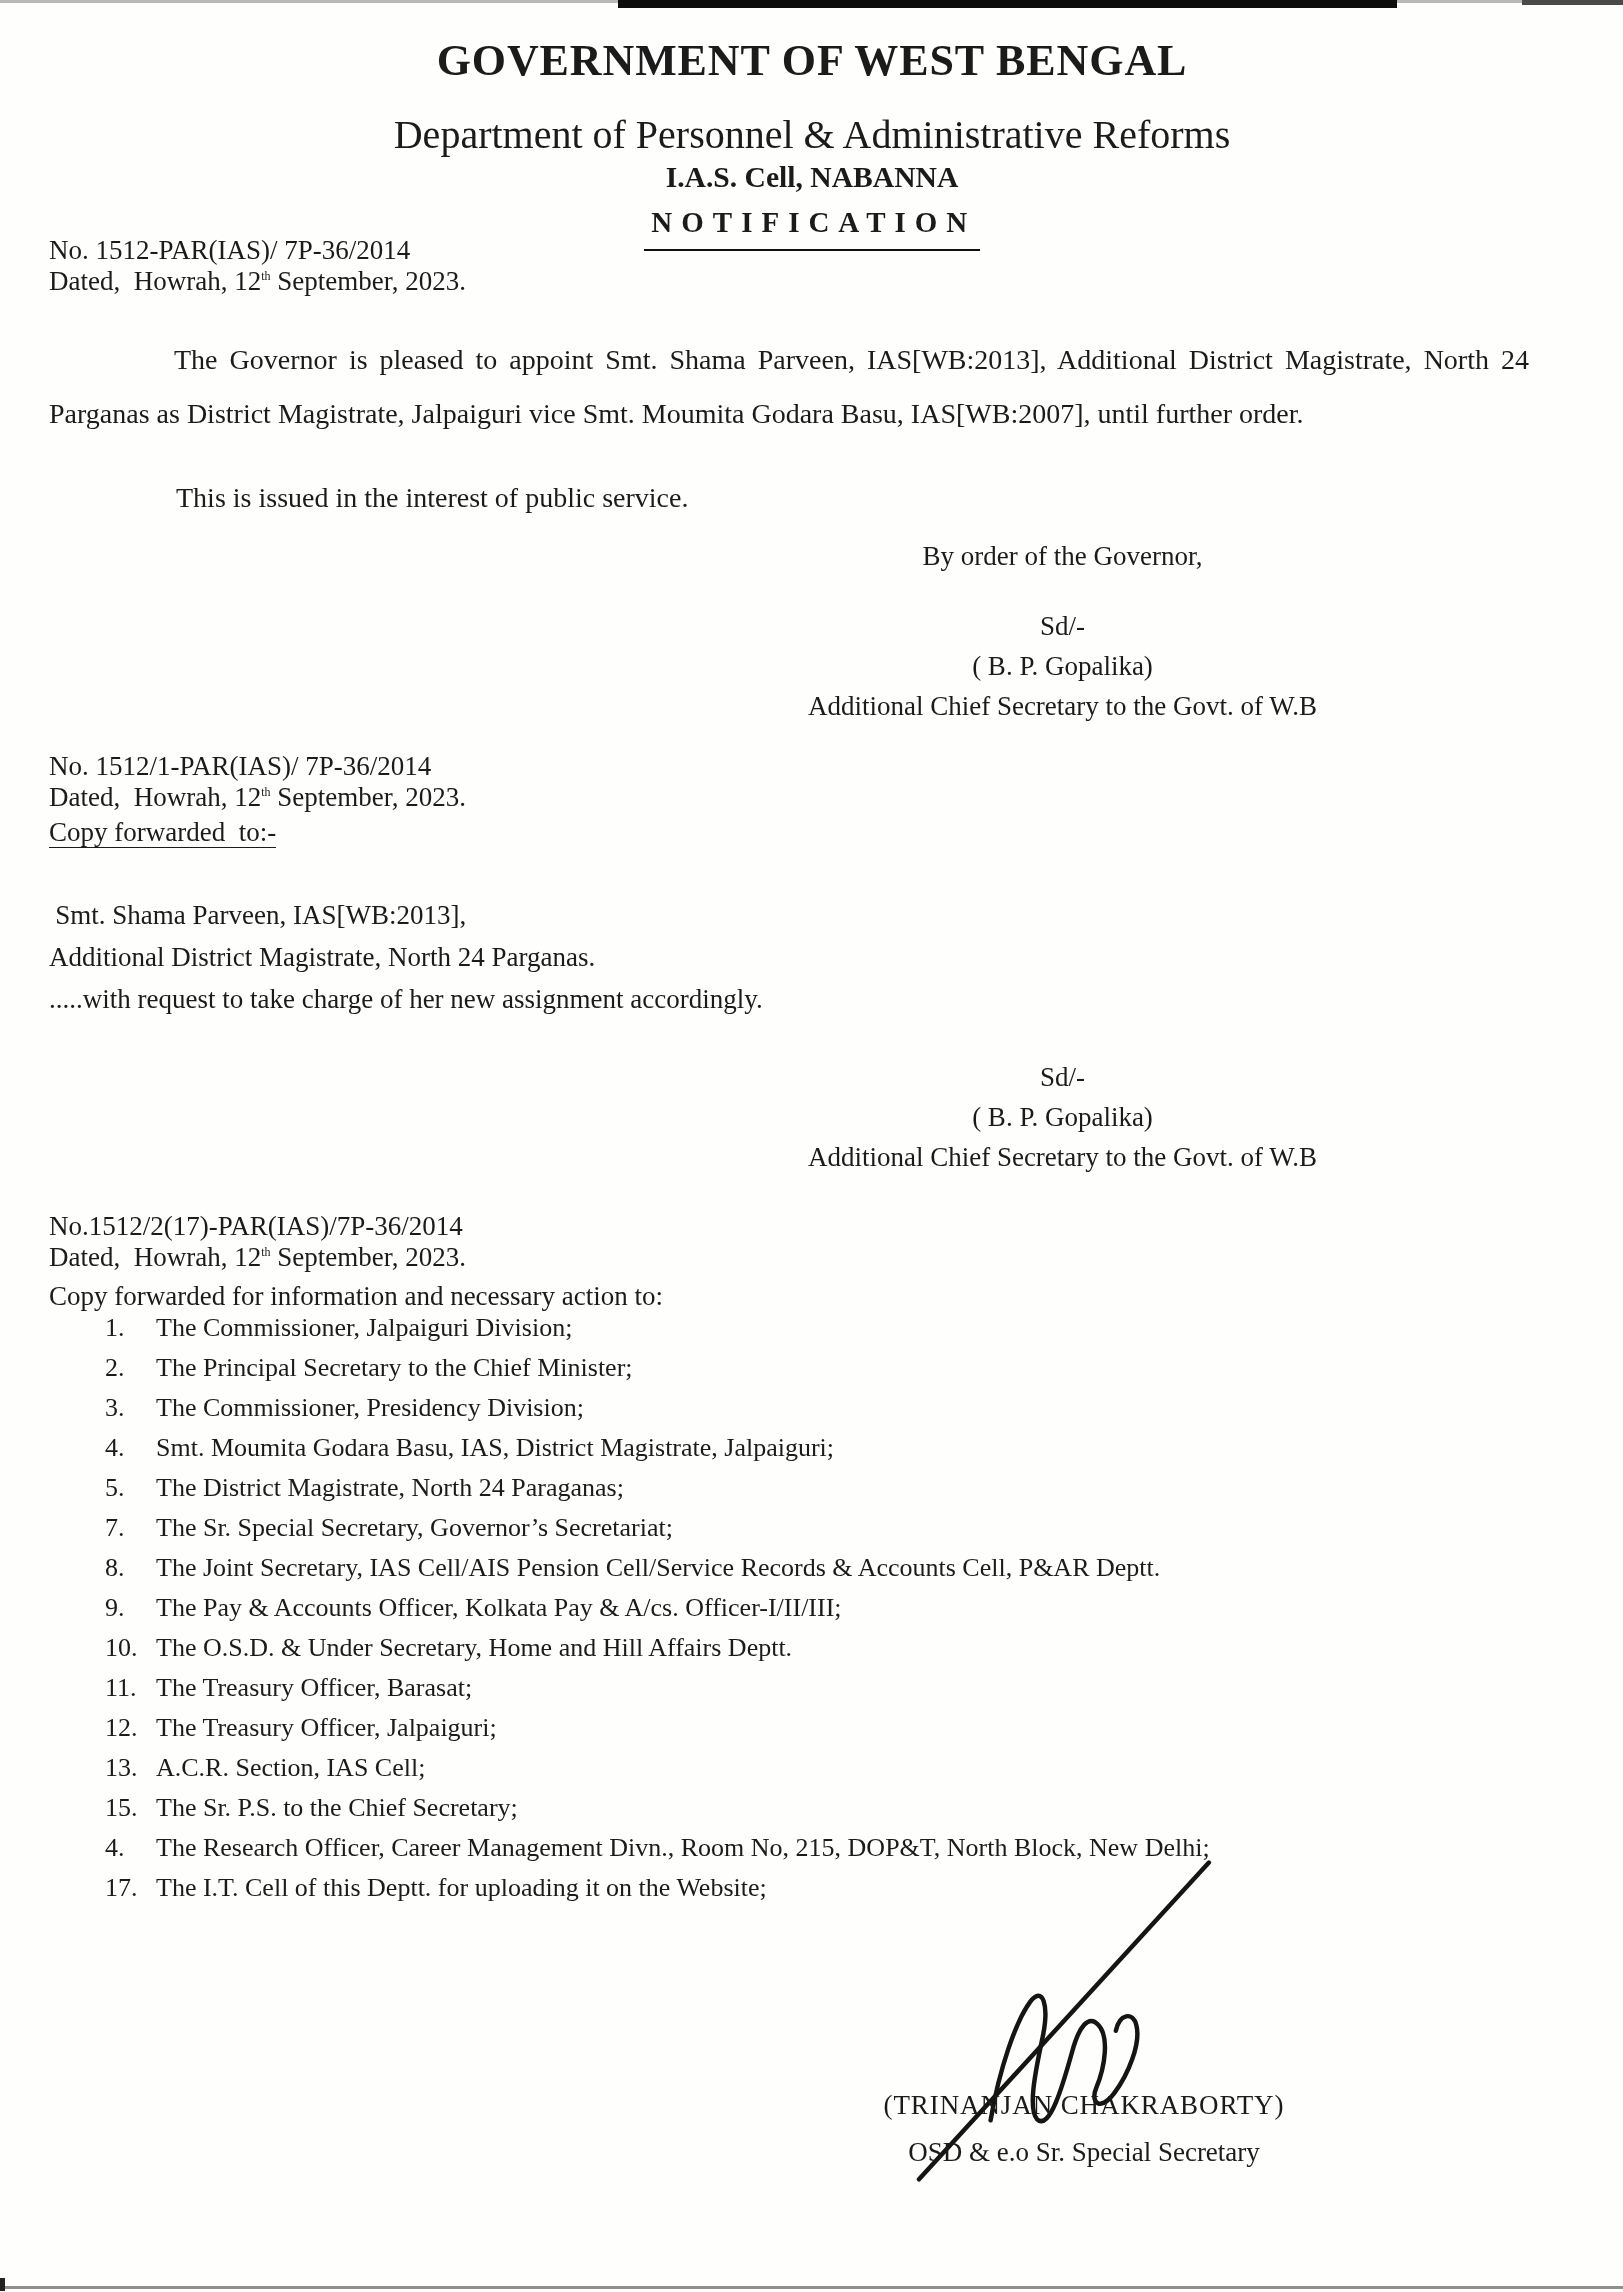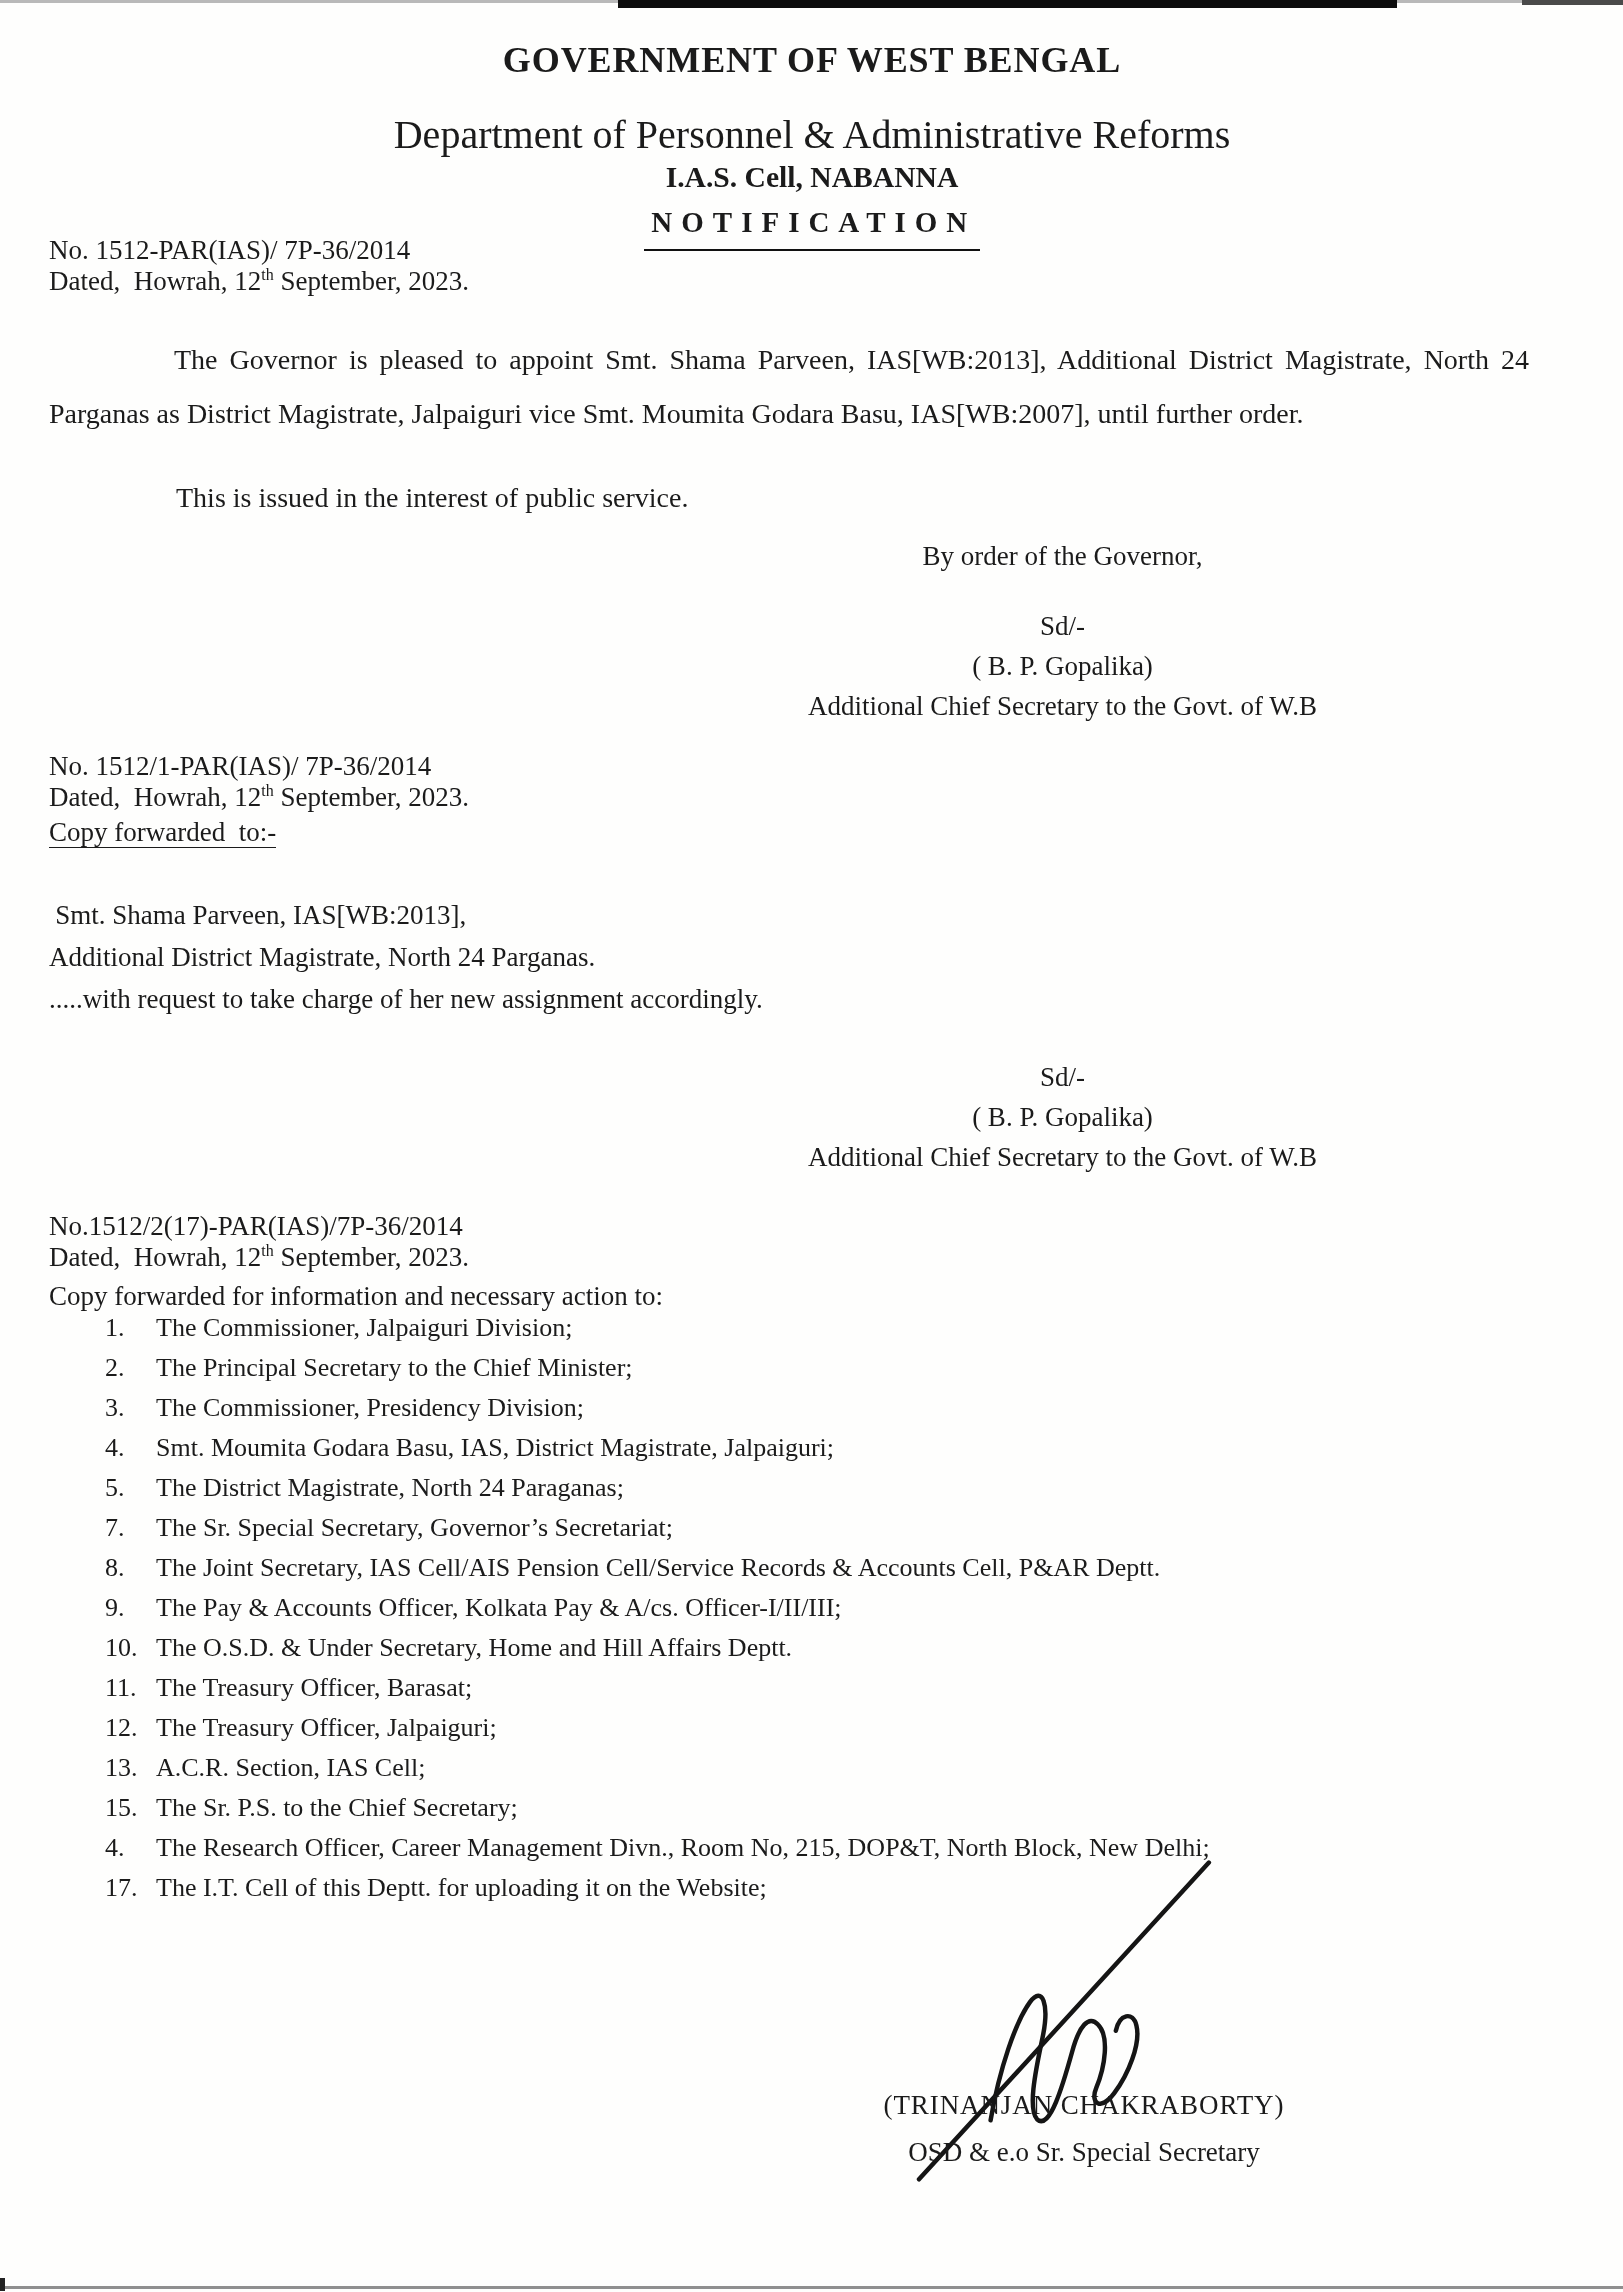--- a/index.html
+++ b/index.html
@@ -14,42 +14,42 @@
     overflow: hidden;
   }
   
   .top-hairline { position: absolute; top: 0; left: 0; width: 100%; height: 2.7px; background: #b9b9b9; }
   .top-black-bar { position: absolute; top: 0; left: 618px; width: 779px; height: 8px; background: #0d0d0d; }
   .top-right-bar { position: absolute; top: 0; left: 1522px; width: 101px; height: 5.4px; background: #4a4a4a; }
   .bottom-hairline { position: absolute; top: 2286px; left: 0; width: 100%; height: 2.7px; background: #8f8f8f; }
   .bottom-corner-mark { position: absolute; top: 2278px; left: 0; width: 4.5px; height: 12.5px; background: #222; }
 
   .header { position: absolute; top: 39px; left: 0; width: 100%; text-align: center; }
-  .header .h1 { font-size: 36px; font-weight: bold; line-height: 43px; letter-spacing: 0.9px; }
+  .header .h1 { font-size: 44px; font-weight: bold; line-height: 43px; letter-spacing: 0.9px; }
   .header .h2 { font-size: 40px; font-weight: normal; line-height: 43px; margin-top: 31px; }
   .header .h3 { font-size: 29.6px; font-weight: bold; line-height: 43px; }
   .header .h4-wrap { line-height: 47px; }
   .header .h4 {
     display: inline-block;
     font-size: 29px; font-weight: bold;
     letter-spacing: 9px;
     border-bottom: 2.7px solid #111;
     padding: 0 3.6px 2.7px 7.2px;
   }
 
   .ref-row {
     position: absolute; left: 49px; right: 92px;
     display: flex; justify-content: space-between;
     font-size: 27px;
     flex-direction: column;
   }
   .ref-row.r1 { top: 235px; }
   .ref-row.r2 { top: 751px; }
   .ref-row.r3 { top: 1211px; }
-  .ref-row sup { font-size: 16px; vertical-align: super; line-height: 0; }
+  .ref-row sup { font-size: 12px; vertical-align: super; line-height: 0; }
 
   .para1 {
     position: absolute; top: 333px; left: 49px; right: 95px;
     font-size: 28px; line-height: 54px;
     text-align: justify; text-indent: 125px;
   }
   .issued { position: absolute; top: 482px; left: 176px; font-size: 28px; }
 
   .sign-block { position: absolute; width: 573px; left: 776px; text-align: center; font-size: 27px; }
   .sign-block.first { top: 536px; }

